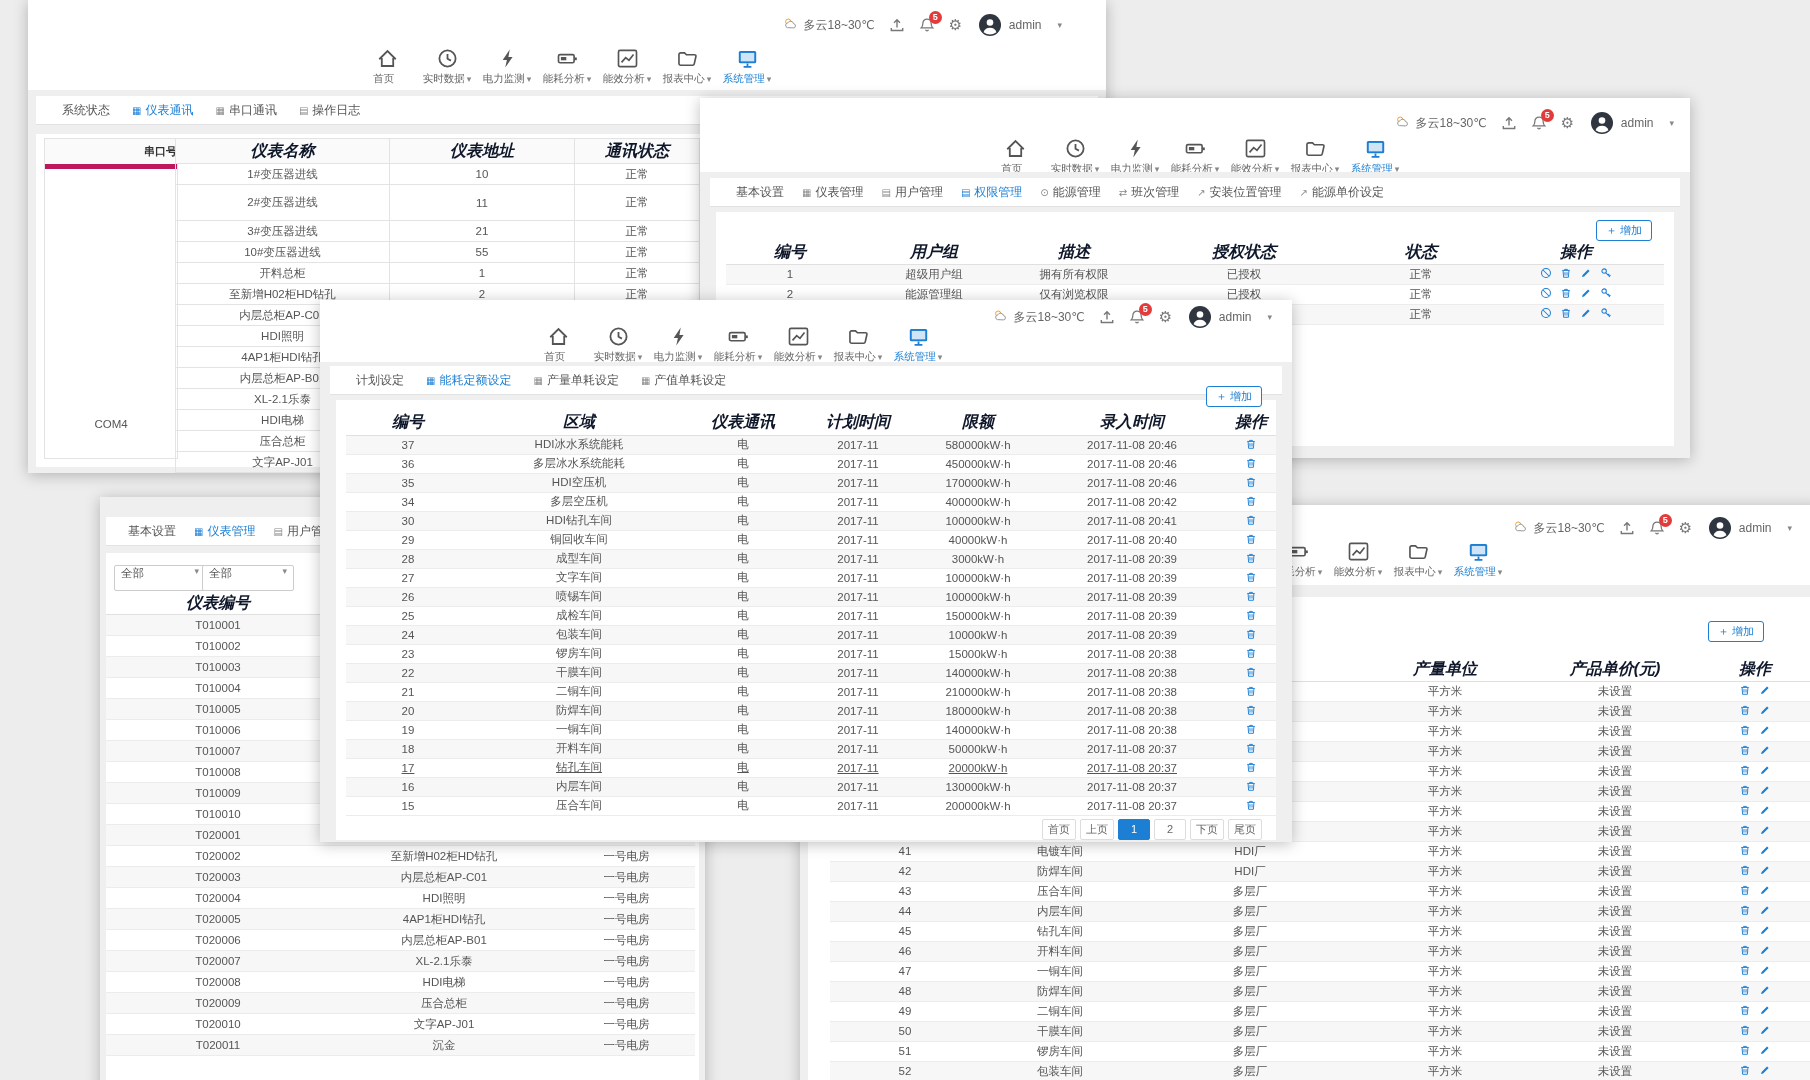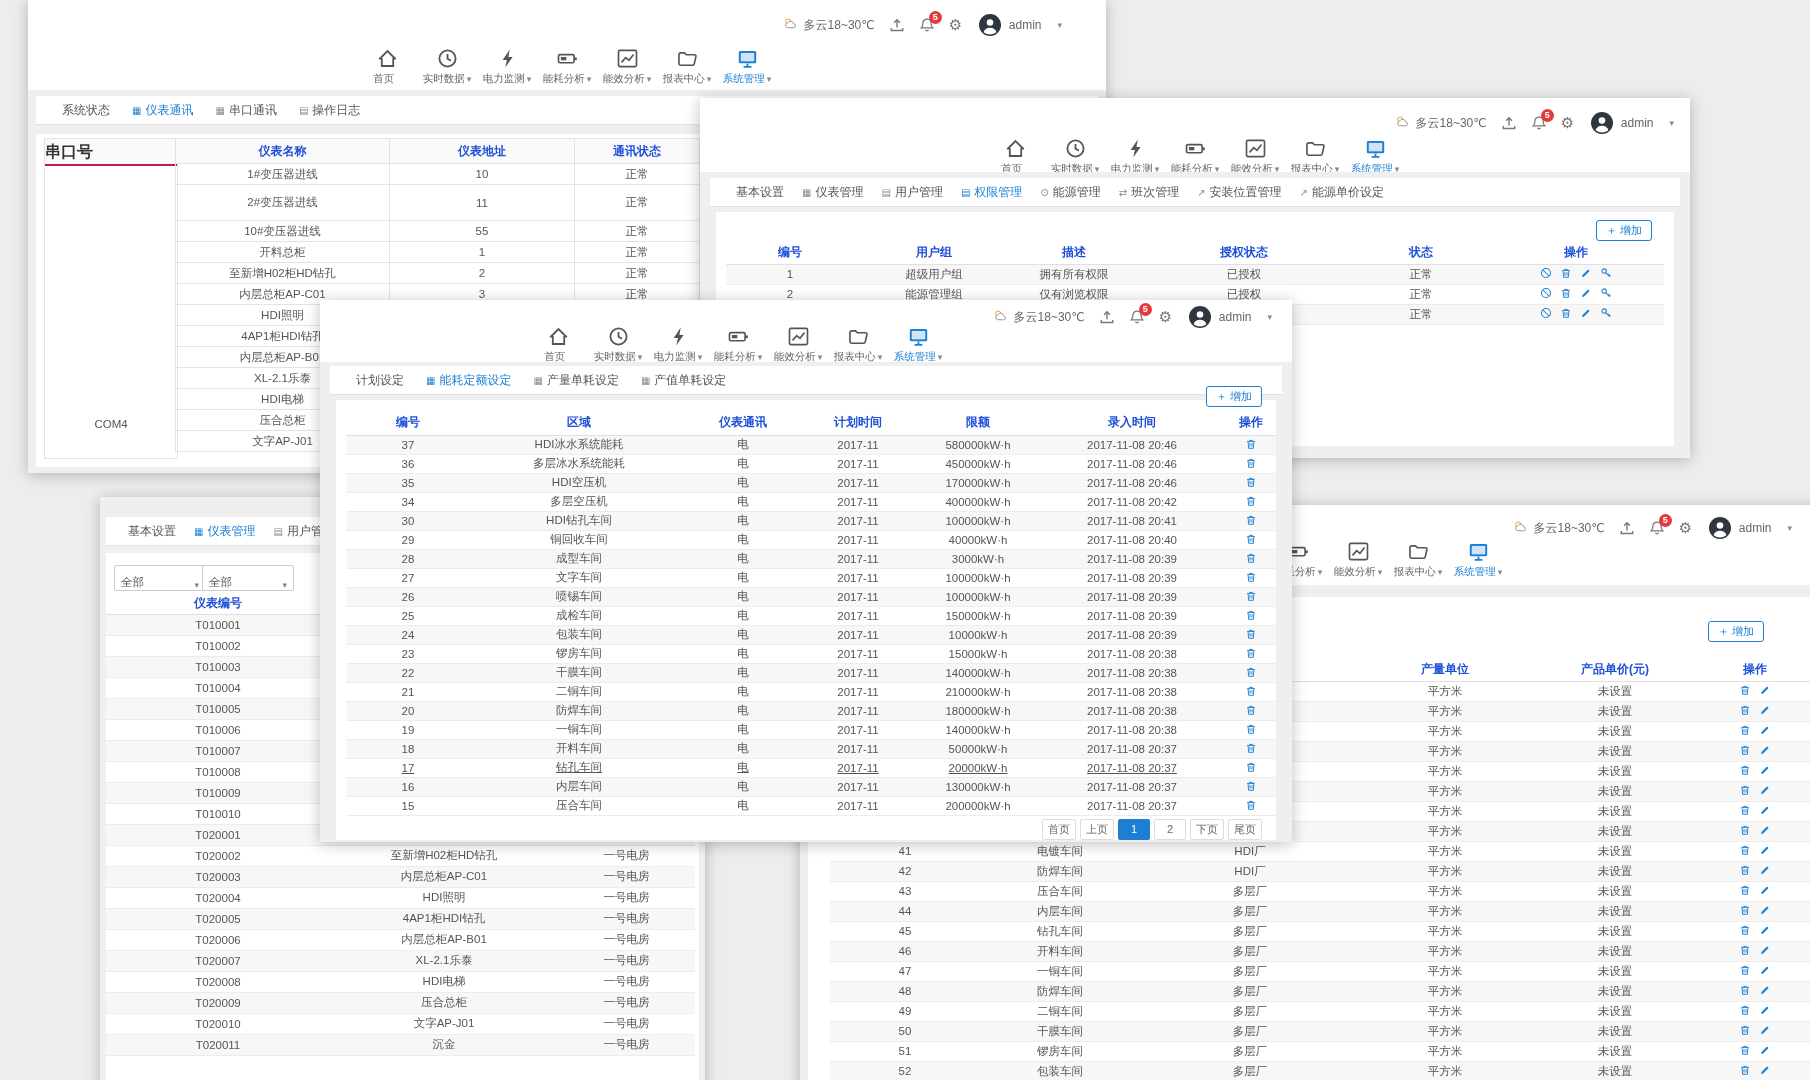--- a/index.html
+++ b/index.html
@@ -36,43 +36,43 @@
   .nav-item.active .nav-ico{color:#1c7fd4;}
   
   .tabs{position:absolute;background:#fff;display:flex;align-items:center;gap:22px;padding-left:22px;font-size:12px;
         border-bottom:1px solid #e2e2e2;}
   .tab{display:flex;align-items:center;gap:4px;cursor:pointer;color:#555;white-space:nowrap;}
   .tab .ticon{font-size:10px;color:#888;}
   .tab.active{color:#1c7fd4;}
   .tab.active .ticon{color:#1c7fd4;}
   
   table{border-collapse:collapse;table-layout:fixed;font-size:11.5px;color:#555;}
-  th{font-size:12px;color:#1d4ed8;font-weight:bold;}
+  th{font-size:16px;color:#0f172a;font-weight:bold;font-style:italic;}
   th,td{text-align:center;overflow:hidden;white-space:nowrap;padding:0;}
   .ruled th,.ruled td{border-bottom:1px solid #ececec;}
   .ruled thead th{border-bottom:1px solid #e0e0e0;}
   .grid th,.grid td{border:1px solid #e3e3e3;}
   .grid thead th{background:#fafafa;}
   .stripe-odd tbody tr:nth-child(odd){background:#f7f7f7;}
   .stripe-even tbody tr:nth-child(even){background:#f7f7f7;}
   .ops{display:inline-flex;gap:8px;justify-content:center;align-items:center;}
   .op{width:12px;height:12px;color:#1c7fd4;cursor:pointer;display:inline-flex;}
   .op svg{width:12px;height:12px;}
   
   .add-btn{position:absolute;display:inline-flex;align-items:center;gap:3px;border:1px solid #1c7fd4;color:#1c7fd4;
            font-size:11px;padding:2px 9px;border-radius:3px;background:#fff;cursor:pointer;}
   .pager{position:absolute;display:flex;gap:4px;font-size:11px;}
   .pg{min-width:20px;height:19px;line-height:19px;padding:0 5px;border:1px solid #ddd;background:#fff;text-align:center;
       color:#666;cursor:pointer;border-radius:2px;}
   .pg.active{background:#1c7fd4;border-color:#1c7fd4;color:#fff;}
   
   .sel{position:absolute;width:78px;height:24px;border:1px solid #ccc;border-radius:2px;background:#fff;font-size:11.5px;
-       display:flex;align-items:flex-end;justify-content:space-between;padding:0 6px;cursor:pointer;color:#555;}
+       display:flex;align-items:flex-start;justify-content:space-between;padding:0 6px;cursor:pointer;color:#555;}
   .portcol{position:absolute;border:1px solid #e3e3e3;display:flex;flex-direction:column;}
-  .portcol .ph{height:25px;line-height:25px;text-align:left;font-weight:bold;font-size:16px;color:#333;background:#fafafa;border-bottom:2px solid #be185d;}
+  .portcol .ph{height:25px;line-height:25px;text-align:right;font-weight:bold;font-size:11px;color:#333;background:#fafafa;border-bottom:5px solid #be185d;}
   .portcol .pv{flex:1;display:flex;align-items:flex-end;justify-content:center;padding-bottom:28px;font-size:11.5px;}
 </style>
 </head>
 <body>
 
 <div id="stage">
 
   <div class="win" id="w1">
     <div class="topbar" style="top:12px;padding-right:44px;">
       <span class="weather">
@@ -219,20 +219,25 @@
           </thead>
         <tbody>
           <tr style="height:21px;">
             <td>1#变压器进线</td>
             <td>10</td>
             <td>正常</td>
             </tr>
             <tr style="height:36px;">
             <td>2#变压器进线</td>
             <td>11</td>
+            <td>正常</td>
+            </tr>
+            <tr style="height:21px;">
+            <td>3#变压器进线</td>
+            <td>21</td>
             <td>正常</td>
             </tr>
             <tr style="height:21px;">
             <td>10#变压器进线</td>
             <td>55</td>
             <td>正常</td>
             </tr>
             <tr style="height:21px;">
             <td>开料总柜</td>
             <td>1</td>

